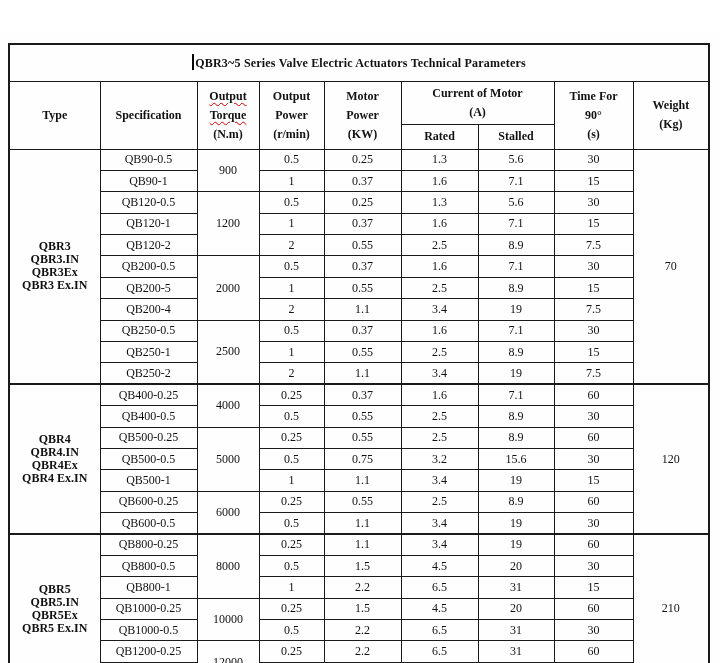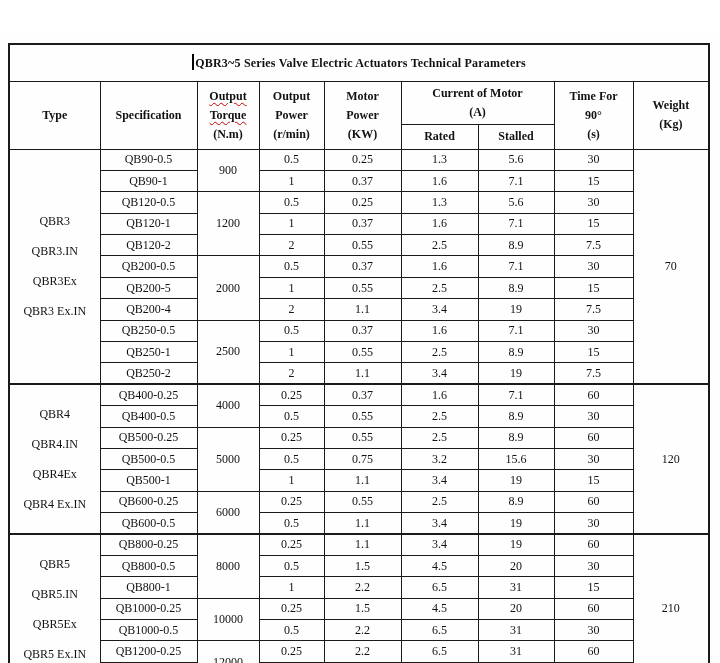--- a/index.html
+++ b/index.html
@@ -57,24 +57,24 @@
     text-decoration-thickness: 1px;
     text-underline-offset: 2px;
   }
   tr.body-row { height: 21.4px; }
   td.spec {
     font-weight: normal;
     text-align: left;
     padding-left: 8px;
   }
   td.type {
-    font-weight: normal;
+    font-weight: bold;
     text-align: left;
     padding-left: 8px;
-    line-height: 30px;
+    line-height: 13px;
     white-space: pre-line;
   }
   td.num { font-weight: normal; }
   tr.section-start td { border-top: 2px solid #1a1a1a; }
 </style>
 </head>
 <body>
 
 <div class="page">
   <table class="params">

